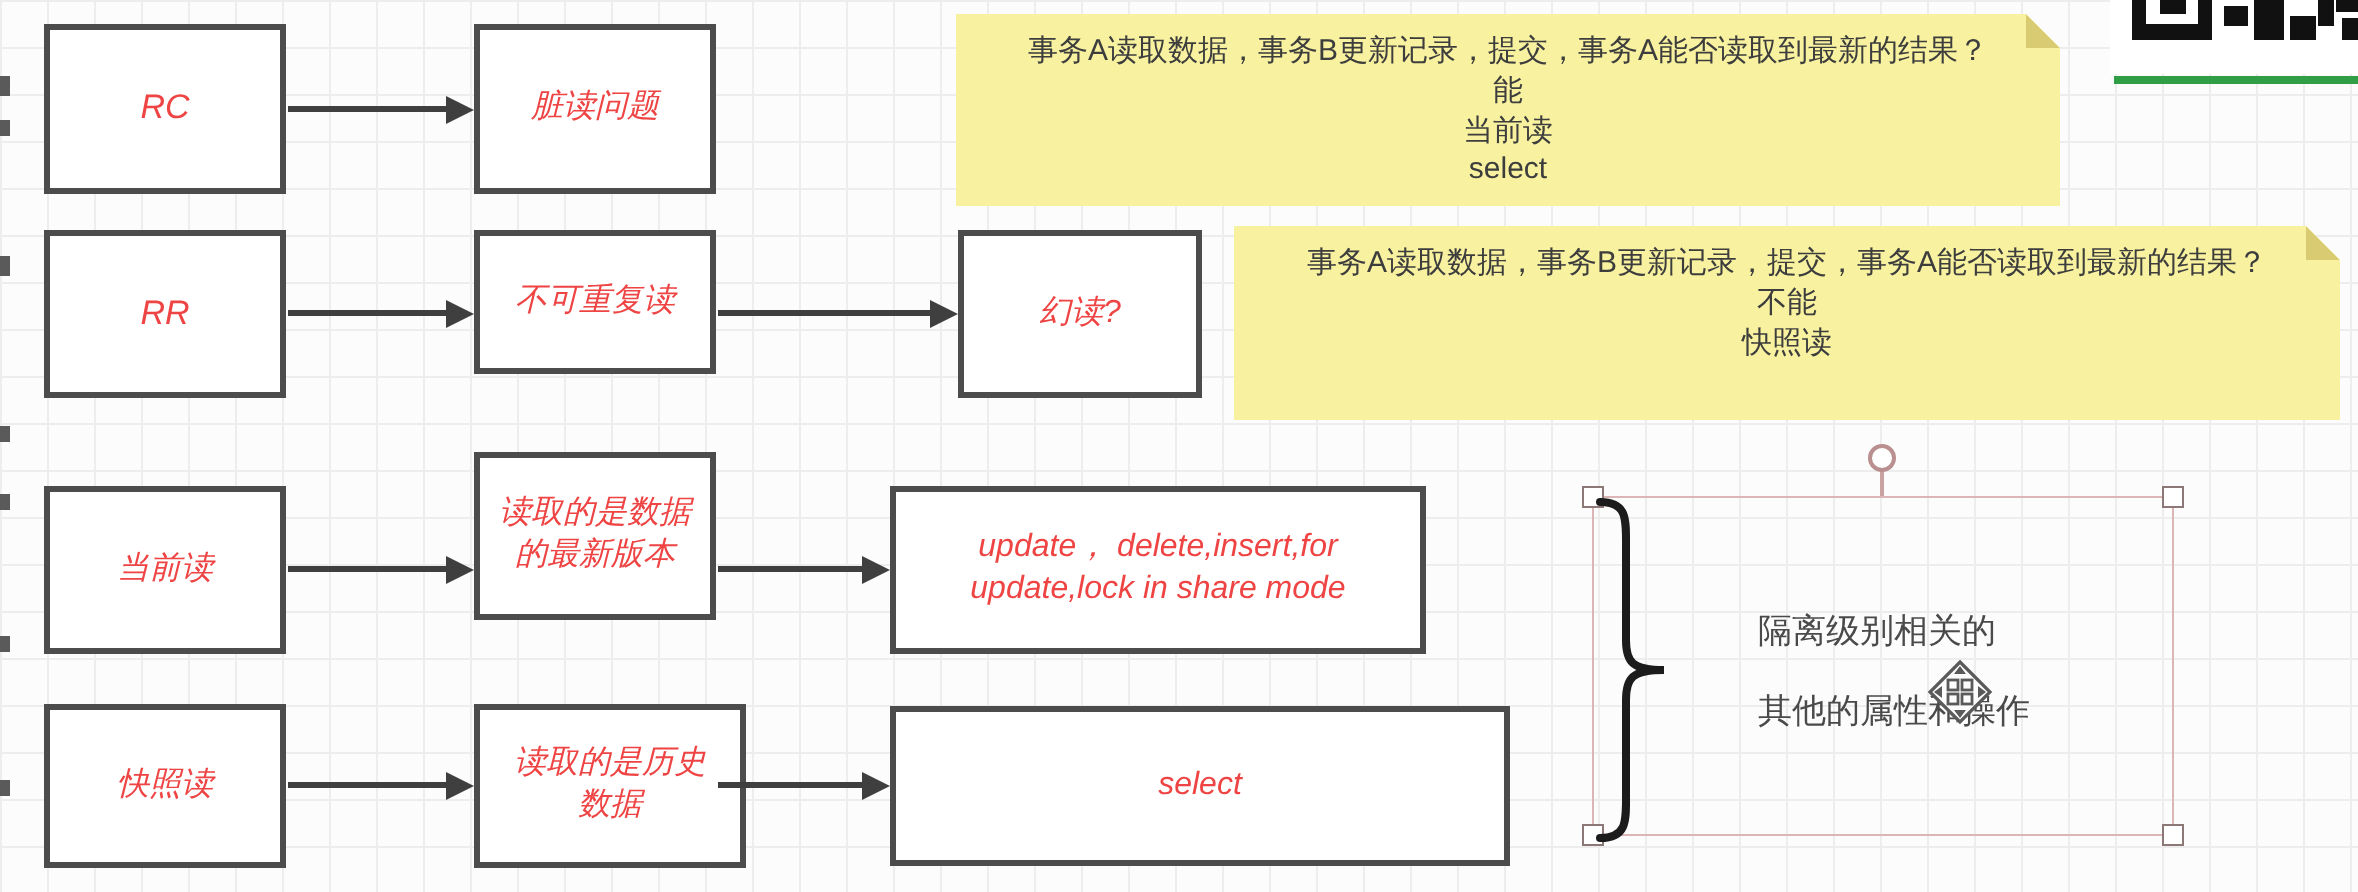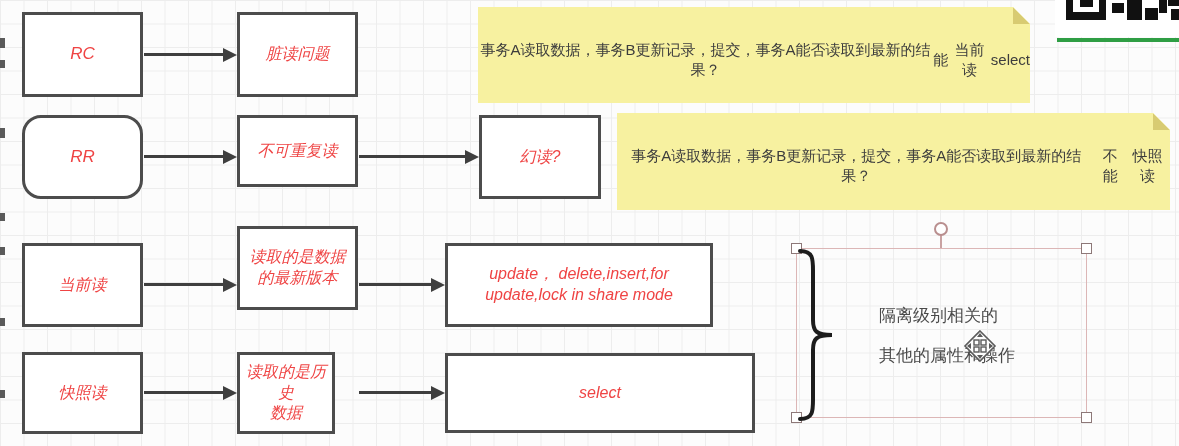--- a/index.html
+++ b/index.html
@@ -25,21 +25,21 @@
   .arrow { position:absolute; height:3px; background:#3f3f3f; }
   .arrow::after {
     content:""; position:absolute; right:-14px; top:-5.5px; width:0; height:0;
     border-left:14px solid #3f3f3f;
     border-top:7px solid transparent; border-bottom:7px solid transparent;
   }
 
   .note {
     position:absolute; background:#f7f1a0;
     clip-path:polygon(0 0, calc(100% - 17px) 0, 100% 17px, 100% 100%, 0 100%);
-    display:flex; flex-direction:row; align-items:center; justify-content:flex-start;
+    display:flex; flex-direction:column; align-items:center; justify-content:flex-start;
     color:#3d3d3d; font-size:15px; line-height:1.32; text-align:center;
     padding-top:9px;
   }
   .note .fold {
     position:absolute; top:0; right:0; width:17px; height:17px;
     background:#d8cb72;
     clip-path:polygon(0 0, 100% 100%, 0 100%);
   }
 
   .sel-rect {
@@ -71,21 +71,21 @@
 <div class="canvas">
 
   <div class="node" style="left:22px; top:12px; width:121px; height:85px; font-size:17px;">
     <span>RC</span>
   </div>
   <div class="arrow" style="left:144px; top:53px; width:79px;"></div>
   <div class="node" style="left:237px; top:12px; width:121px; height:85px;">
     <span>脏读问题</span>
   </div>
 
-  <div class="node" style="left:22px; top:115px; width:121px; height:84px; font-size:17px;border-radius:19px;">
+  <div class="node" style="left:22px; top:115px; width:121px; height:84px; font-size:17px;">
     <span>RR</span>
   </div>
   <div class="arrow" style="left:144px; top:155px; width:79px;"></div>
   <div class="node" style="left:237px; top:115px; width:121px; height:72px;align-items:center;">
     <span>不可重复读</span>
   </div>
   <div class="arrow" style="left:359px; top:155px; width:106px;"></div>
   <div class="node" style="left:479px; top:115px; width:122px; height:84px;">
     <span>幻读?</span>
   </div>
@@ -100,21 +100,21 @@
   </div>
   <div class="arrow" style="left:359px; top:283px; width:72px;"></div>
   <div class="node" style="left:445px; top:243px; width:268px; height:84px; padding:0 14px;">
     <span>update， delete,insert,for update,lock in share mode</span>
   </div>
 
   <div class="node" style="left:22px; top:352px; width:121px; height:82px;">
     <span>快照读</span>
   </div>
   <div class="arrow" style="left:144px; top:391px; width:79px;"></div>
-  <div class="node" style="left:237px; top:352px; width:98px; height:82px;">
+  <div class="node" style="left:237px; top:352px; width:136px; height:82px;">
     <span>读取的是历史</span>
     <span>数据</span>
   </div>
   <div class="arrow" style="left:359px; top:391px; width:72px;"></div>
   <div class="node" style="left:445px; top:353px; width:310px; height:80px;">
     <span>select</span>
   </div>
 
   <div class="note" style="left:478px; top:7px; width:552px; height:96px;">
     <div class="fold"></div>

